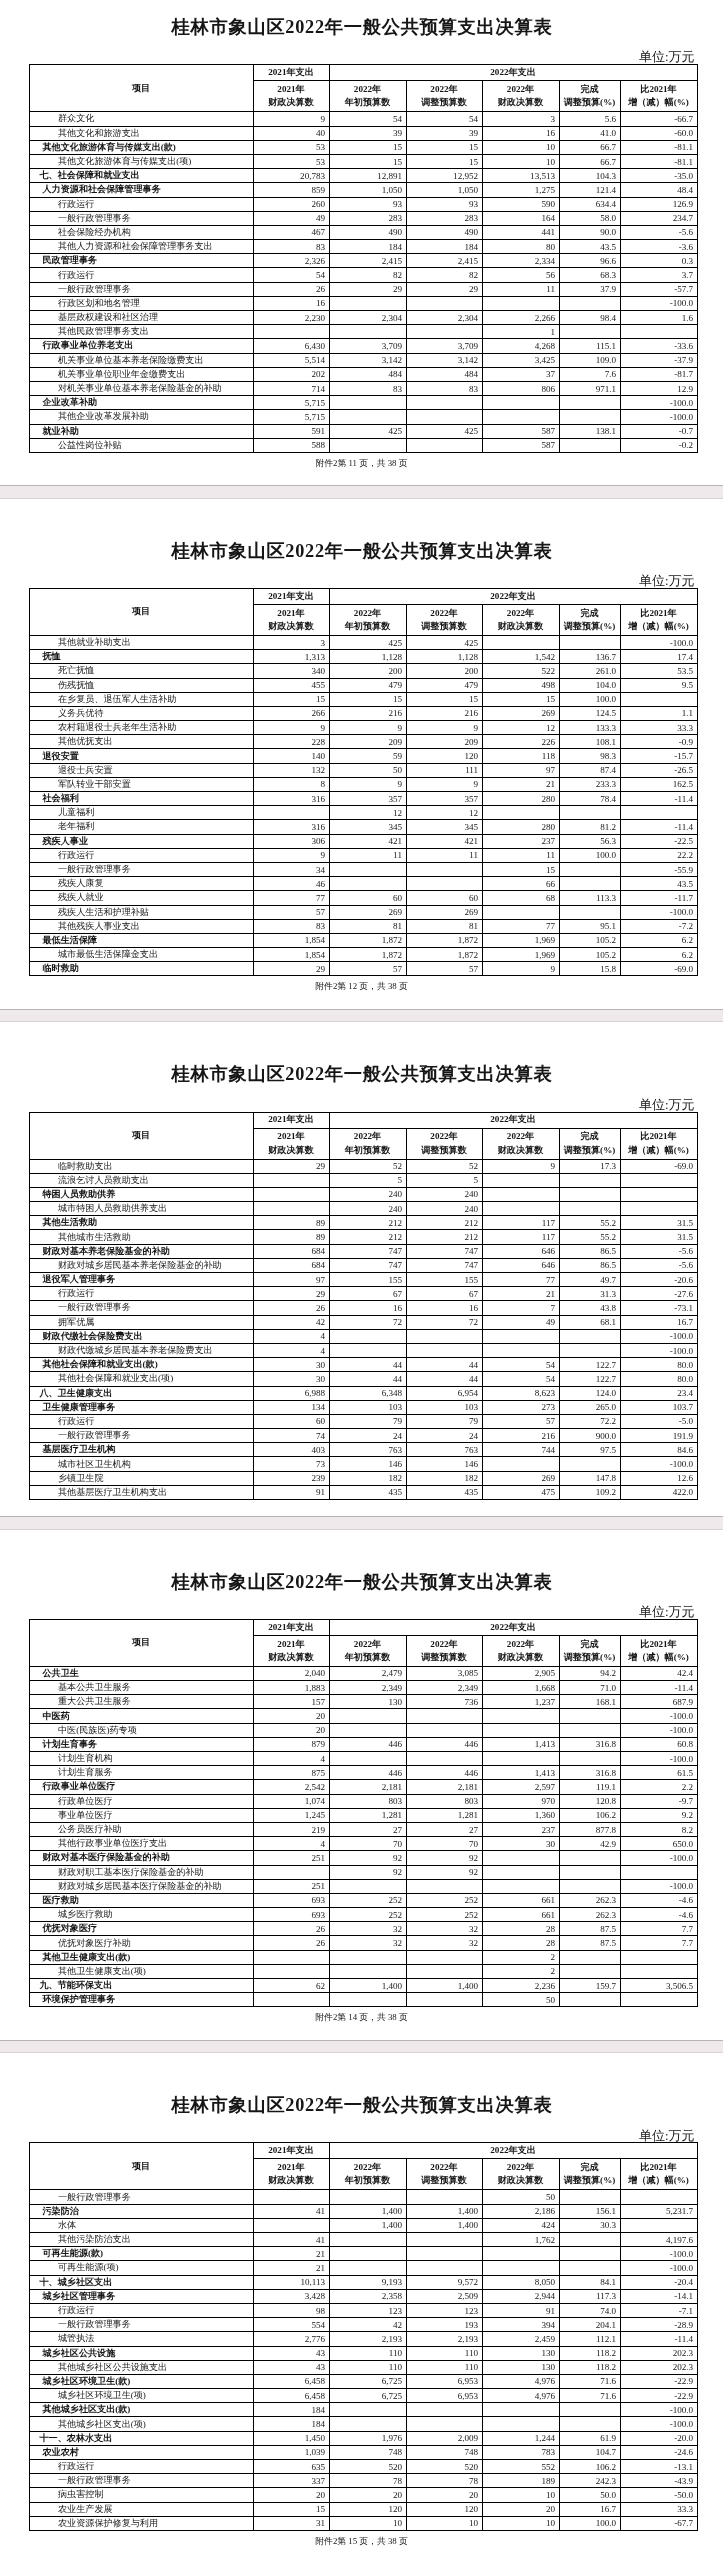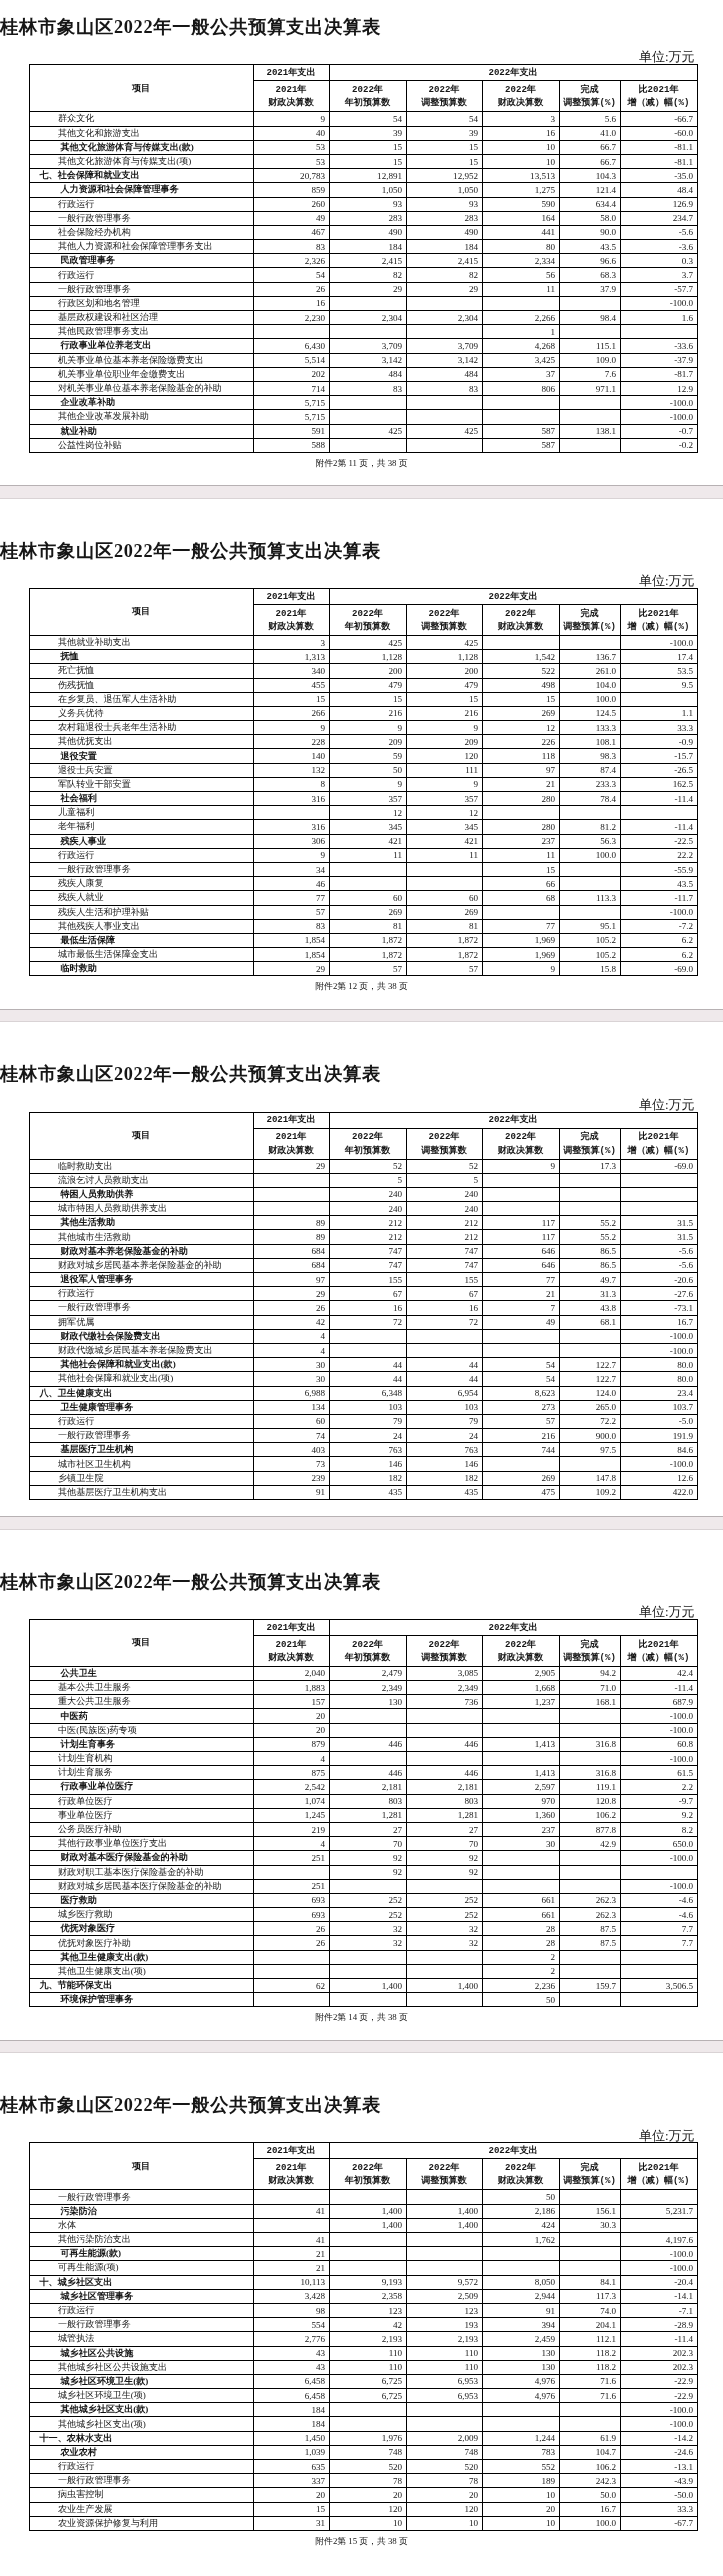--- a/index.html
+++ b/index.html
@@ -16,20 +16,21 @@
   .page.first { padding-top:16.3px; }
   .page.last  { padding-bottom:8.1px; }
   .page-gap {
     height:11.5px;
     background:#efe9eb;
     border-top:1.4px solid #b7b1b3;
     border-bottom:0.7px solid #d9d3d5;
   }
   .page-title {
     margin:0;
+    text-align:center;
     font-size:18.3px;
     line-height:23px;
     font-weight:bold;
     letter-spacing:0.7px;
   }
   .unit {
     width:666px;
     margin:12.2px 0 1.4px 28.5px;
     text-align:right;
     font-size:13px;
@@ -49,29 +50,28 @@
     padding:0 3.4px;
     overflow:hidden;
     white-space:nowrap;
     font-size:9.1px;
   }
   table.budget thead th {
     text-align:center;
     font-weight:bold;
     white-space:pre-line;
     line-height:1.45;
-    font-family:Liberation Mono, monospace;
   }
   table.budget thead tr.h1 th { height:15px; }
   table.budget thead tr.h2 th { height:30px; }
   table.budget tbody tr { height:14.2px; }
   td.item { text-align:left; }
   td.num  { text-align:right; }
   tr.lv1 td.item { font-weight:bold; padding-left:10px; }
-  tr.lv2 td.item { font-weight:bold; padding-left:31px; }
+  tr.lv2 td.item { font-weight:bold; padding-left:13px; }
   tr.lv3 td.item { padding-left:28.5px; }
   .page-footer {
     width:666px;
     margin-left:28.5px;
     padding-top:4.7px;
     text-align:center;
     font-size:8.8px;
     line-height:11.5px;
   }
 </style>
@@ -1290,21 +1290,21 @@
             <td class="num"></td>
             <td class="num">-100.0</td>
           </tr>
           <tr class="lv1">
             <td class="item">十一、农林水支出</td>
             <td class="num">1,450</td>
             <td class="num">1,976</td>
             <td class="num">2,009</td>
             <td class="num">1,244</td>
             <td class="num">61.9</td>
-            <td class="num">-14.2</td>
+            <td class="num">-20.0</td>
           </tr>
           <tr class="lv2">
             <td class="item">农业农村</td>
             <td class="num">1,039</td>
             <td class="num">748</td>
             <td class="num">748</td>
             <td class="num">783</td>
             <td class="num">104.7</td>
             <td class="num">-24.6</td>
           </tr>

